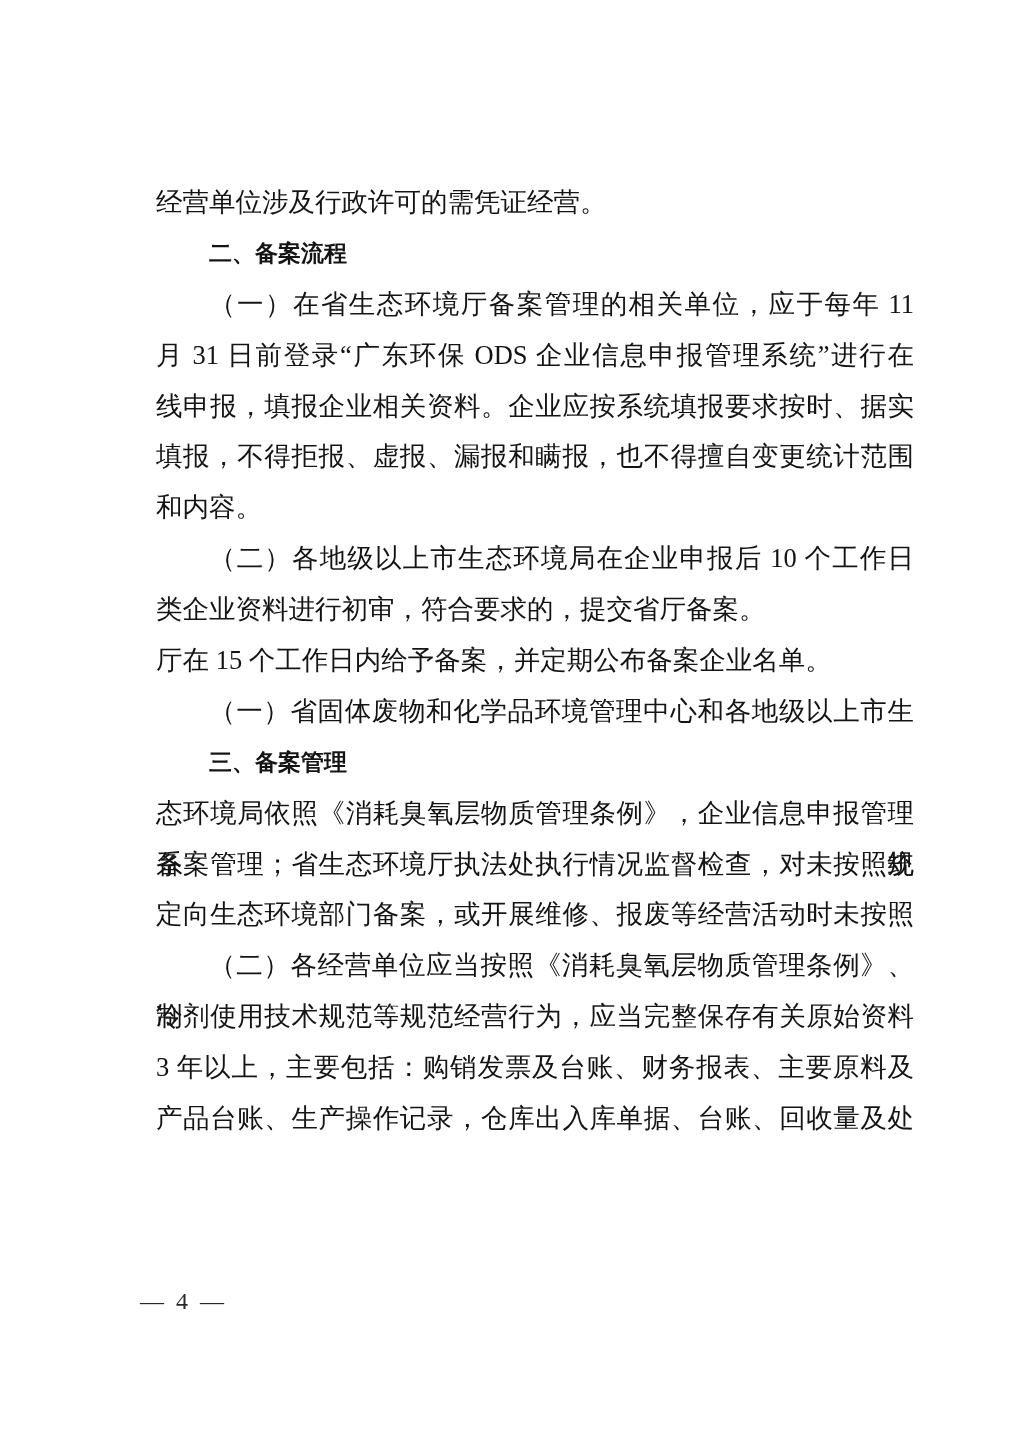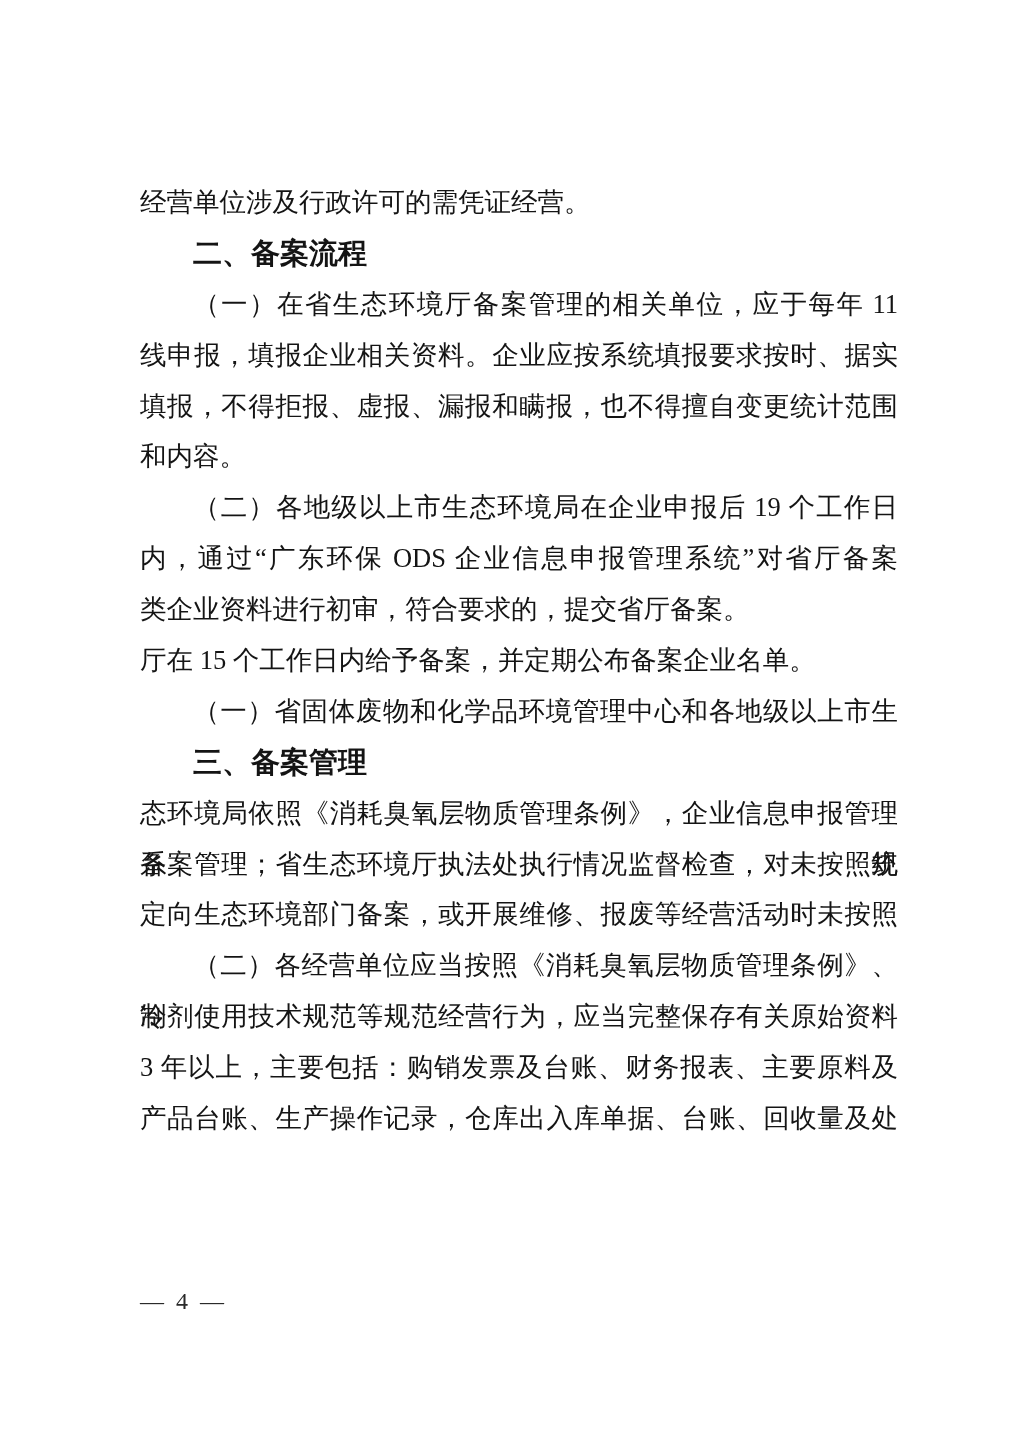--- a/index.html
+++ b/index.html
@@ -11,41 +11,41 @@
     position: relative;
     width: 1024px;
     height: 1448px;
     background: #ffffff;
     overflow: hidden;
     font-family: "Liberation Serif", serif;
     color: #141414;
   }
   .doc-body {
     position: absolute;
-    left: 140px;
+    left: 156px;
     top: 177px;
     width: 758px;
   }
   .line {
     font-size: 26.5px;
     line-height: 50.9px;
     height: 50.9px;
     text-align: left;
     white-space: nowrap;
   }
   .line.justify {
     white-space: normal;
     text-align: justify;
     text-align-last: justify;
     -moz-text-align-last: justify;
   }
   .line.heading {
     font-family: "Liberation Sans", "DejaVu Sans", sans-serif;
     font-weight: bold;
-    font-size: 29px;
+    font-size: 23px;
     white-space: nowrap;
   }
   .line.indent {
     text-indent: 53px;
   }
   .footer {
     position: absolute;
     left: 140px;
     top: 1286px;
     font-size: 24px;
@@ -56,25 +56,25 @@
   }
 </style>
 </head>
 <body>
 
 <div class="page">
   <div class="doc-body">
       <div class="line plain">经营单位涉及行政许可的需凭证经营。</div>
       <div class="line heading indent">二、备案流程</div>
       <div class="line justify indent">（一）在省生态环境厅备案管理的相关单位，应于每年 11</div>
+      <div class="line justify">月 31 日前登录“广东环保 ODS 企业信息申报管理系统”进行在</div>
       <div class="line justify">线申报，填报企业相关资料。企业应按系统填报要求按时、据实</div>
       <div class="line justify">填报，不得拒报、虚报、漏报和瞒报，也不得擅自变更统计范围</div>
       <div class="line plain">和内容。</div>
-      <div class="line justify indent">（二）各地级以上市生态环境局在企业申报后 19 个工作日</div>
-      <div class="line justify">内，通过“广东环保 ODS 企业信息申报管理系统”对省厅备案</div>
+      <div class="line justify indent">（二）各地级以上市生态环境局在企业申报后 10 个工作日</div>
       <div class="line plain">类企业资料进行初审，符合要求的，提交省厅备案。</div>
       <div class="line plain">厅在 15 个工作日内给予备案，并定期公布备案企业名单。</div>
       <div class="line justify indent">（一）省固体废物和化学品环境管理中心和各地级以上市生</div>
       <div class="line heading indent">三、备案管理</div>
       <div class="line justify">态环境局依照《消耗臭氧层物质管理条例》，企业信息申报管理系统</div>
       <div class="line justify">备案管理；省生态环境厅执法处执行情况监督检查，对未按照规</div>
       <div class="line justify">定向生态环境部门备案，或开展维修、报废等经营活动时未按照</div>
       <div class="line justify indent">（二）各经营单位应当按照《消耗臭氧层物质管理条例》、制</div>
       <div class="line justify">冷剂使用技术规范等规范经营行为，应当完整保存有关原始资料</div>
       <div class="line justify">3 年以上，主要包括：购销发票及台账、财务报表、主要原料及</div>

